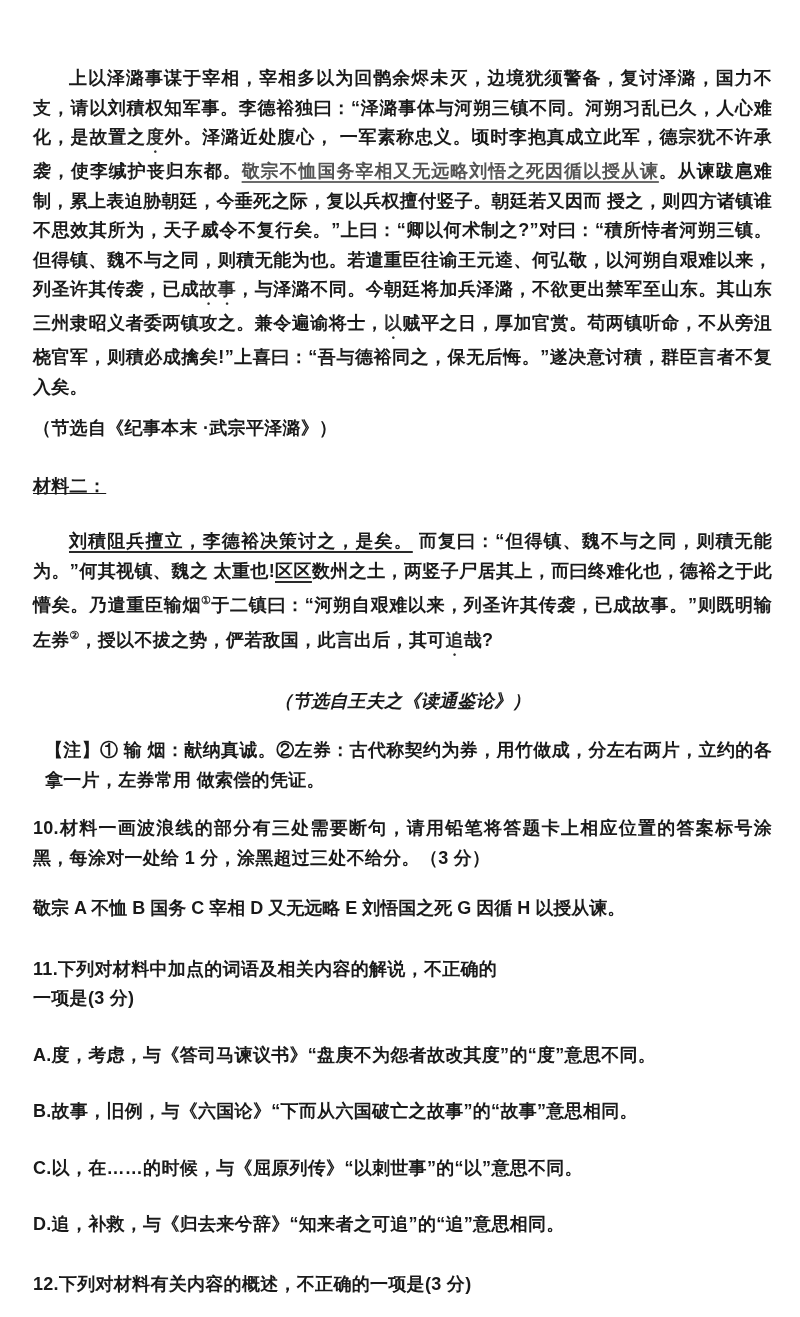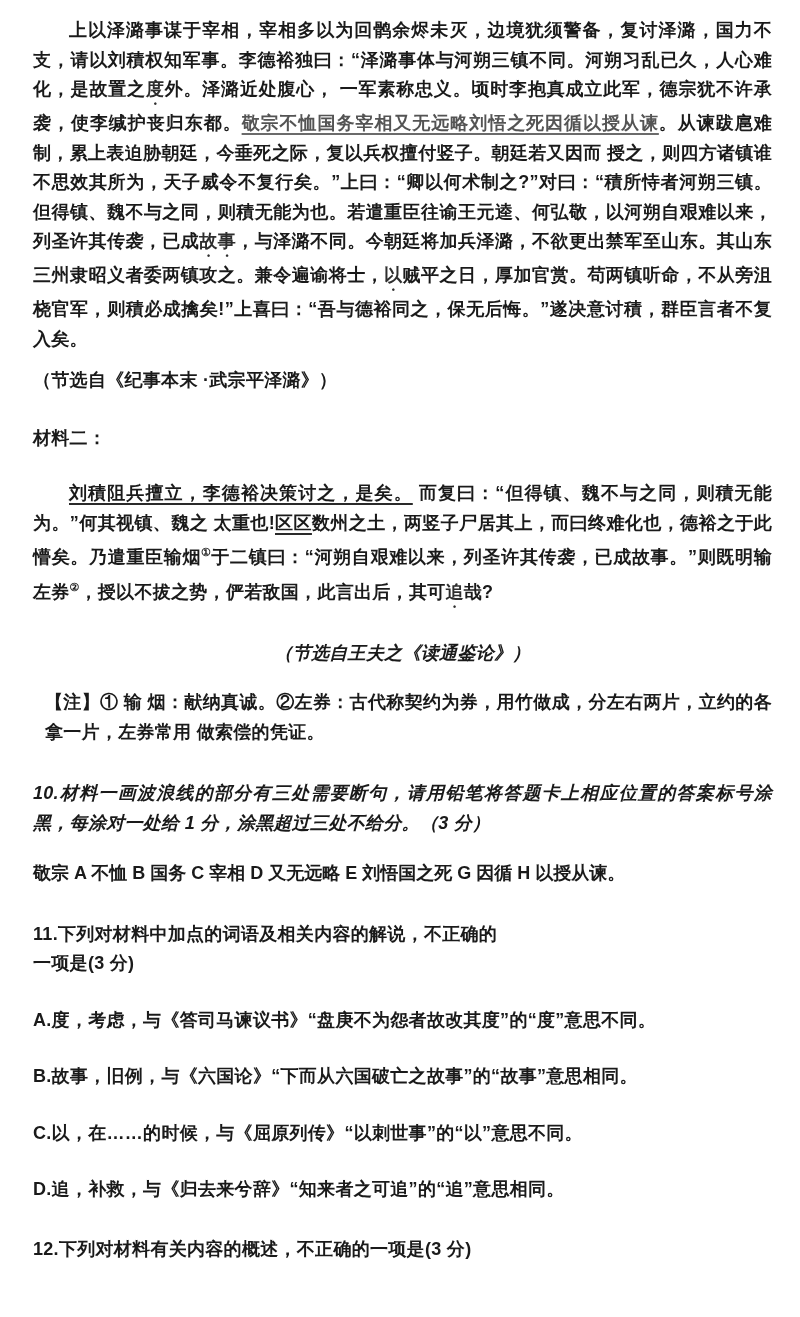--- a/index.html
+++ b/index.html
@@ -10,36 +10,36 @@
     margin: 0 auto;
     background: #ffffff;
     overflow: hidden;
     font-family: "Liberation Sans", sans-serif;
     font-weight: 600;
     color: #1a1a1a;
     font-size: 18px;
     line-height: 29.5px;
     letter-spacing: 0.3px;
     box-sizing: border-box;
-    padding: 16px 28px 0 33px;
+    padding: 64px 28px 0 33px;
   }
   .para {
     text-align: justify;
     margin: 0;
   }
   .indent2 { text-indent: 2em; }
   .citation {
     text-align: left;
     margin: 12px 0 0 0;
   }
-  .material-label { margin: 28px 0 0 0; }
+  .material-label { margin: 28px 0 0 0; text-decoration: underline; }
   .para-two { margin: 26px 0 0 0; }
   .citation2 { margin: 27px 0 0 0; text-align: center; font-style: italic; }
   .footnote { margin: 20px 0 0 12px; text-align: justify; }
-  .q10 { margin: 32px 0 0 0; text-align: justify; font-style: italic; }
+  .q10 { margin: 19px 0 0 0; text-align: justify; }
   .break-line { margin: 21px 0 16px 0; letter-spacing: 0; }
   .q11 { margin: 31px 0 0 0; }
   .q11-line2 { margin: 0; }
   .option { margin: 27px 0 0 0; }
   .q12 { margin: 30px 0 0 0; }
 
   .seg-plain { }
   .seg-wavy {
     color: #545454;
     text-decoration: underline;

